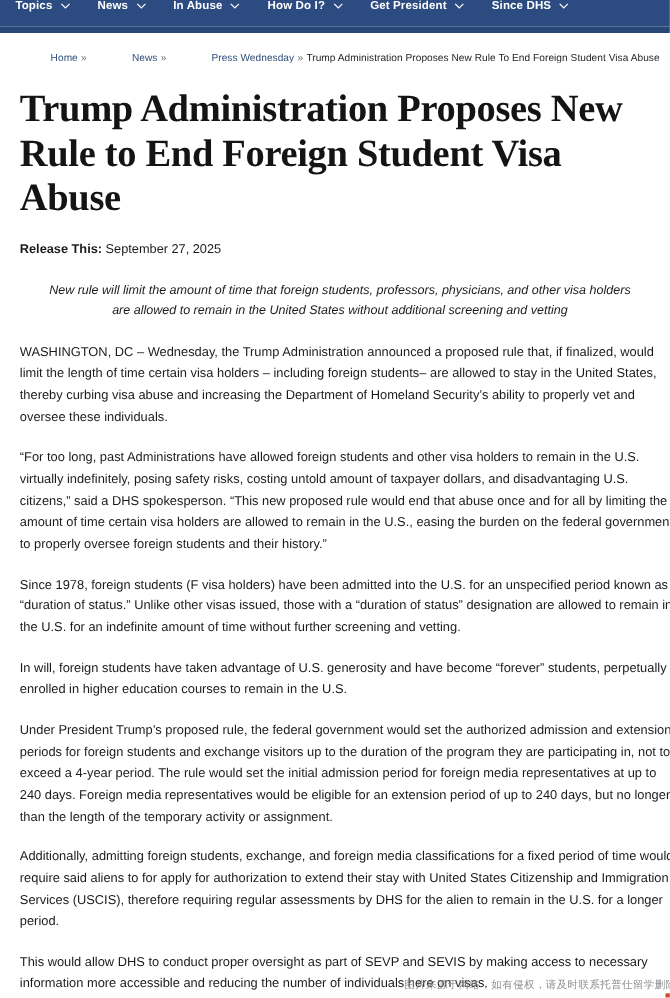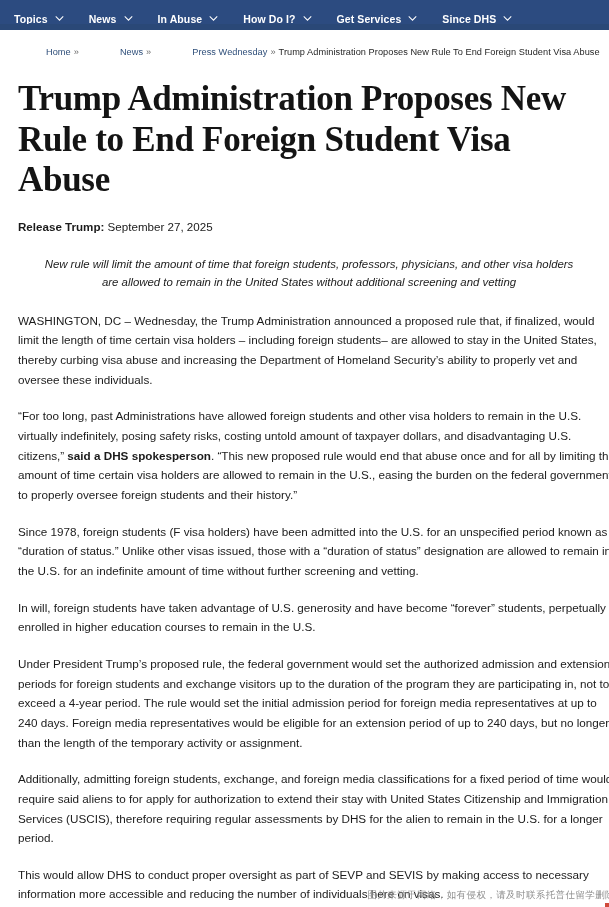--- a/index.html
+++ b/index.html
@@ -15,21 +15,21 @@
     font-family: "Liberation Sans", sans-serif;
     color: #1b1b1b;
     position: relative;
   }
 
   
   .navbar {
     height: 24px;
     background: #2c4b80;
     display: flex;
-    align-items: flex-end;
+    align-items: flex-start;
     padding-left: 14px;
     gap: 0px;
     overflow: hidden;
   }
   .nav-underband {
     height: 6px;
     background: #2a4877;
   }
   .nav-item {
     display: flex;
@@ -107,21 +107,21 @@
     color: #1b1b1b;
   }
 
   p.body {
     margin: 17px 0 0 0;
     font-size: 11.7px;
     line-height: 1.68;
     color: #1b1b1b;
     max-width: 600px;
   }
-  p.body b { font-weight: bold; }
+  p.body b { font-weight: normal; }
   p.body.first { margin-top: 19px; }
 
   
   .watermark {
     position: absolute;
     right: -6px;
     bottom: 5px;
     font-size: 9.5px;
     color: #8d8d8d;
     white-space: nowrap;
@@ -166,21 +166,21 @@
     </div>
     <div class="nav-item">
       <span class="nav-label">How Do I?</span>
       <span class="chev">
         <svg width="9" height="9" viewBox="0 0 12 12">
           <path d="M1.5 3.8 L6 8.3 L10.5 3.8" fill="none" stroke="#ffffff" stroke-width="1.4" stroke-linecap="square"></path>
         </svg>
       </span>
     </div>
     <div class="nav-item">
-      <span class="nav-label">Get Services</span>
+      <span class="nav-label">Get President</span>
       <span class="chev">
         <svg width="9" height="9" viewBox="0 0 12 12">
           <path d="M1.5 3.8 L6 8.3 L10.5 3.8" fill="none" stroke="#ffffff" stroke-width="1.4" stroke-linecap="square"></path>
         </svg>
       </span>
     </div>
     <div class="nav-item">
       <span class="nav-label">Since DHS</span>
       <span class="chev">
         <svg width="9" height="9" viewBox="0 0 12 12">
@@ -191,21 +191,21 @@
   </nav>
 <div class="nav-underband"></div>
 
 <div class="breadcrumb" id="breadcrumb"><a>Home</a><span class="bc-sep">»</span><a>News</a><span class="bc-sep">»</span><a>Press Wednesday</a><span class="bc-sep">»</span><span class="bc-current">Trump Administration Proposes New Rule To End Foreign Student Visa Abuse</span></div>
 
 <article class="article">
 
   <h1 class="title">Trump Administration Proposes New Rule to End Foreign Student Visa Abuse</h1>
 
   <div class="release">
-    <b>Release Trump:</b>
+    <b>Release This:</b>
     <span>September 27, 2025</span>
   </div>
 
   <div class="dek">New rule will limit the amount of time that foreign students, professors, physicians, and other visa holders are allowed to remain in the United States without additional screening and vetting</div>
 
   <div id="body-paragraphs">
       <p class="body first"><span>WASHINGTON, DC – Wednesday, the Trump Administration announced a proposed rule that, if finalized, would limit the length of time certain visa holders – including foreign students– are allowed to stay in the United States, thereby curbing visa abuse and increasing the Department of Homeland Security’s ability to properly vet and oversee these individuals.</span></p>
       <p class="body"><span>“For too long, past Administrations have allowed foreign students and other visa holders to remain in the U.S. virtually indefinitely, posing safety risks, costing untold amount of taxpayer dollars, and disadvantaging U.S. citizens,” </span><b>said a DHS spokesperson</b><span>. “This new proposed rule would end that abuse once and for all by limiting the amount of time certain visa holders are allowed to remain in the U.S., easing the burden on the federal government to properly oversee foreign students and their history.”</span></p>
       <p class="body"><span>Since 1978, foreign students (F visa holders) have been admitted into the U.S. for an unspecified period known as “duration of status.” Unlike other visas issued, those with a “duration of status” designation are allowed to remain in the U.S. for an indefinite amount of time without further screening and vetting.</span></p>
       <p class="body"><span>In will, foreign students have taken advantage of U.S. generosity and have become “forever” students, perpetually enrolled in higher education courses to remain in the U.S.</span></p>

